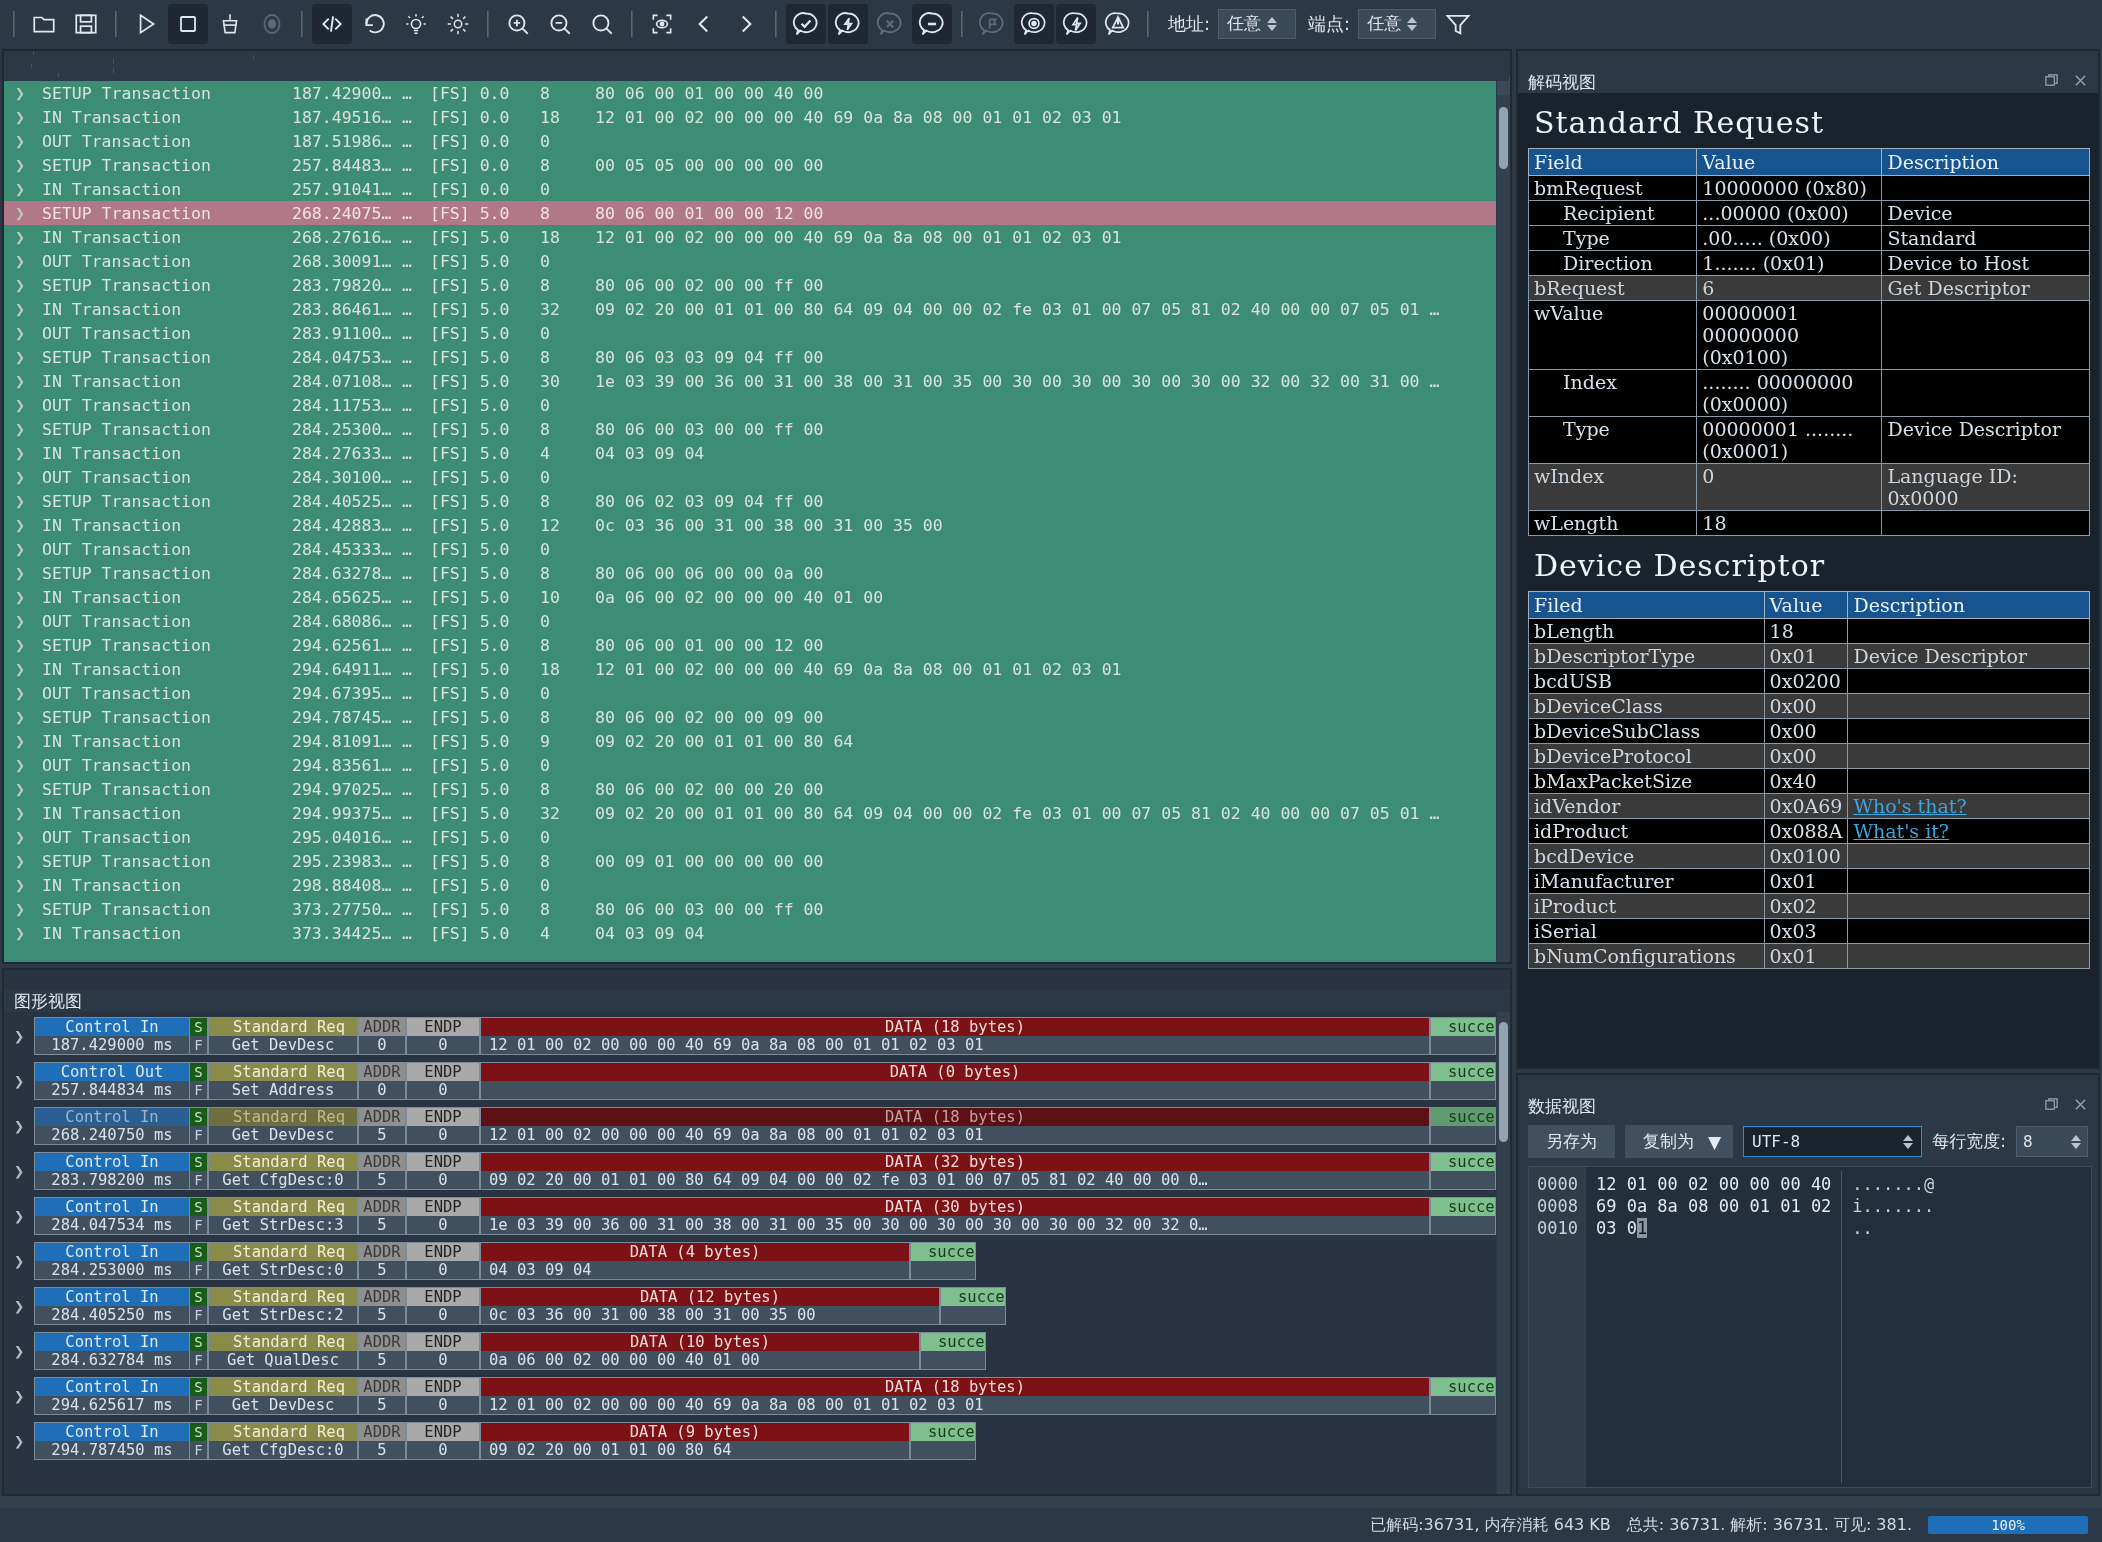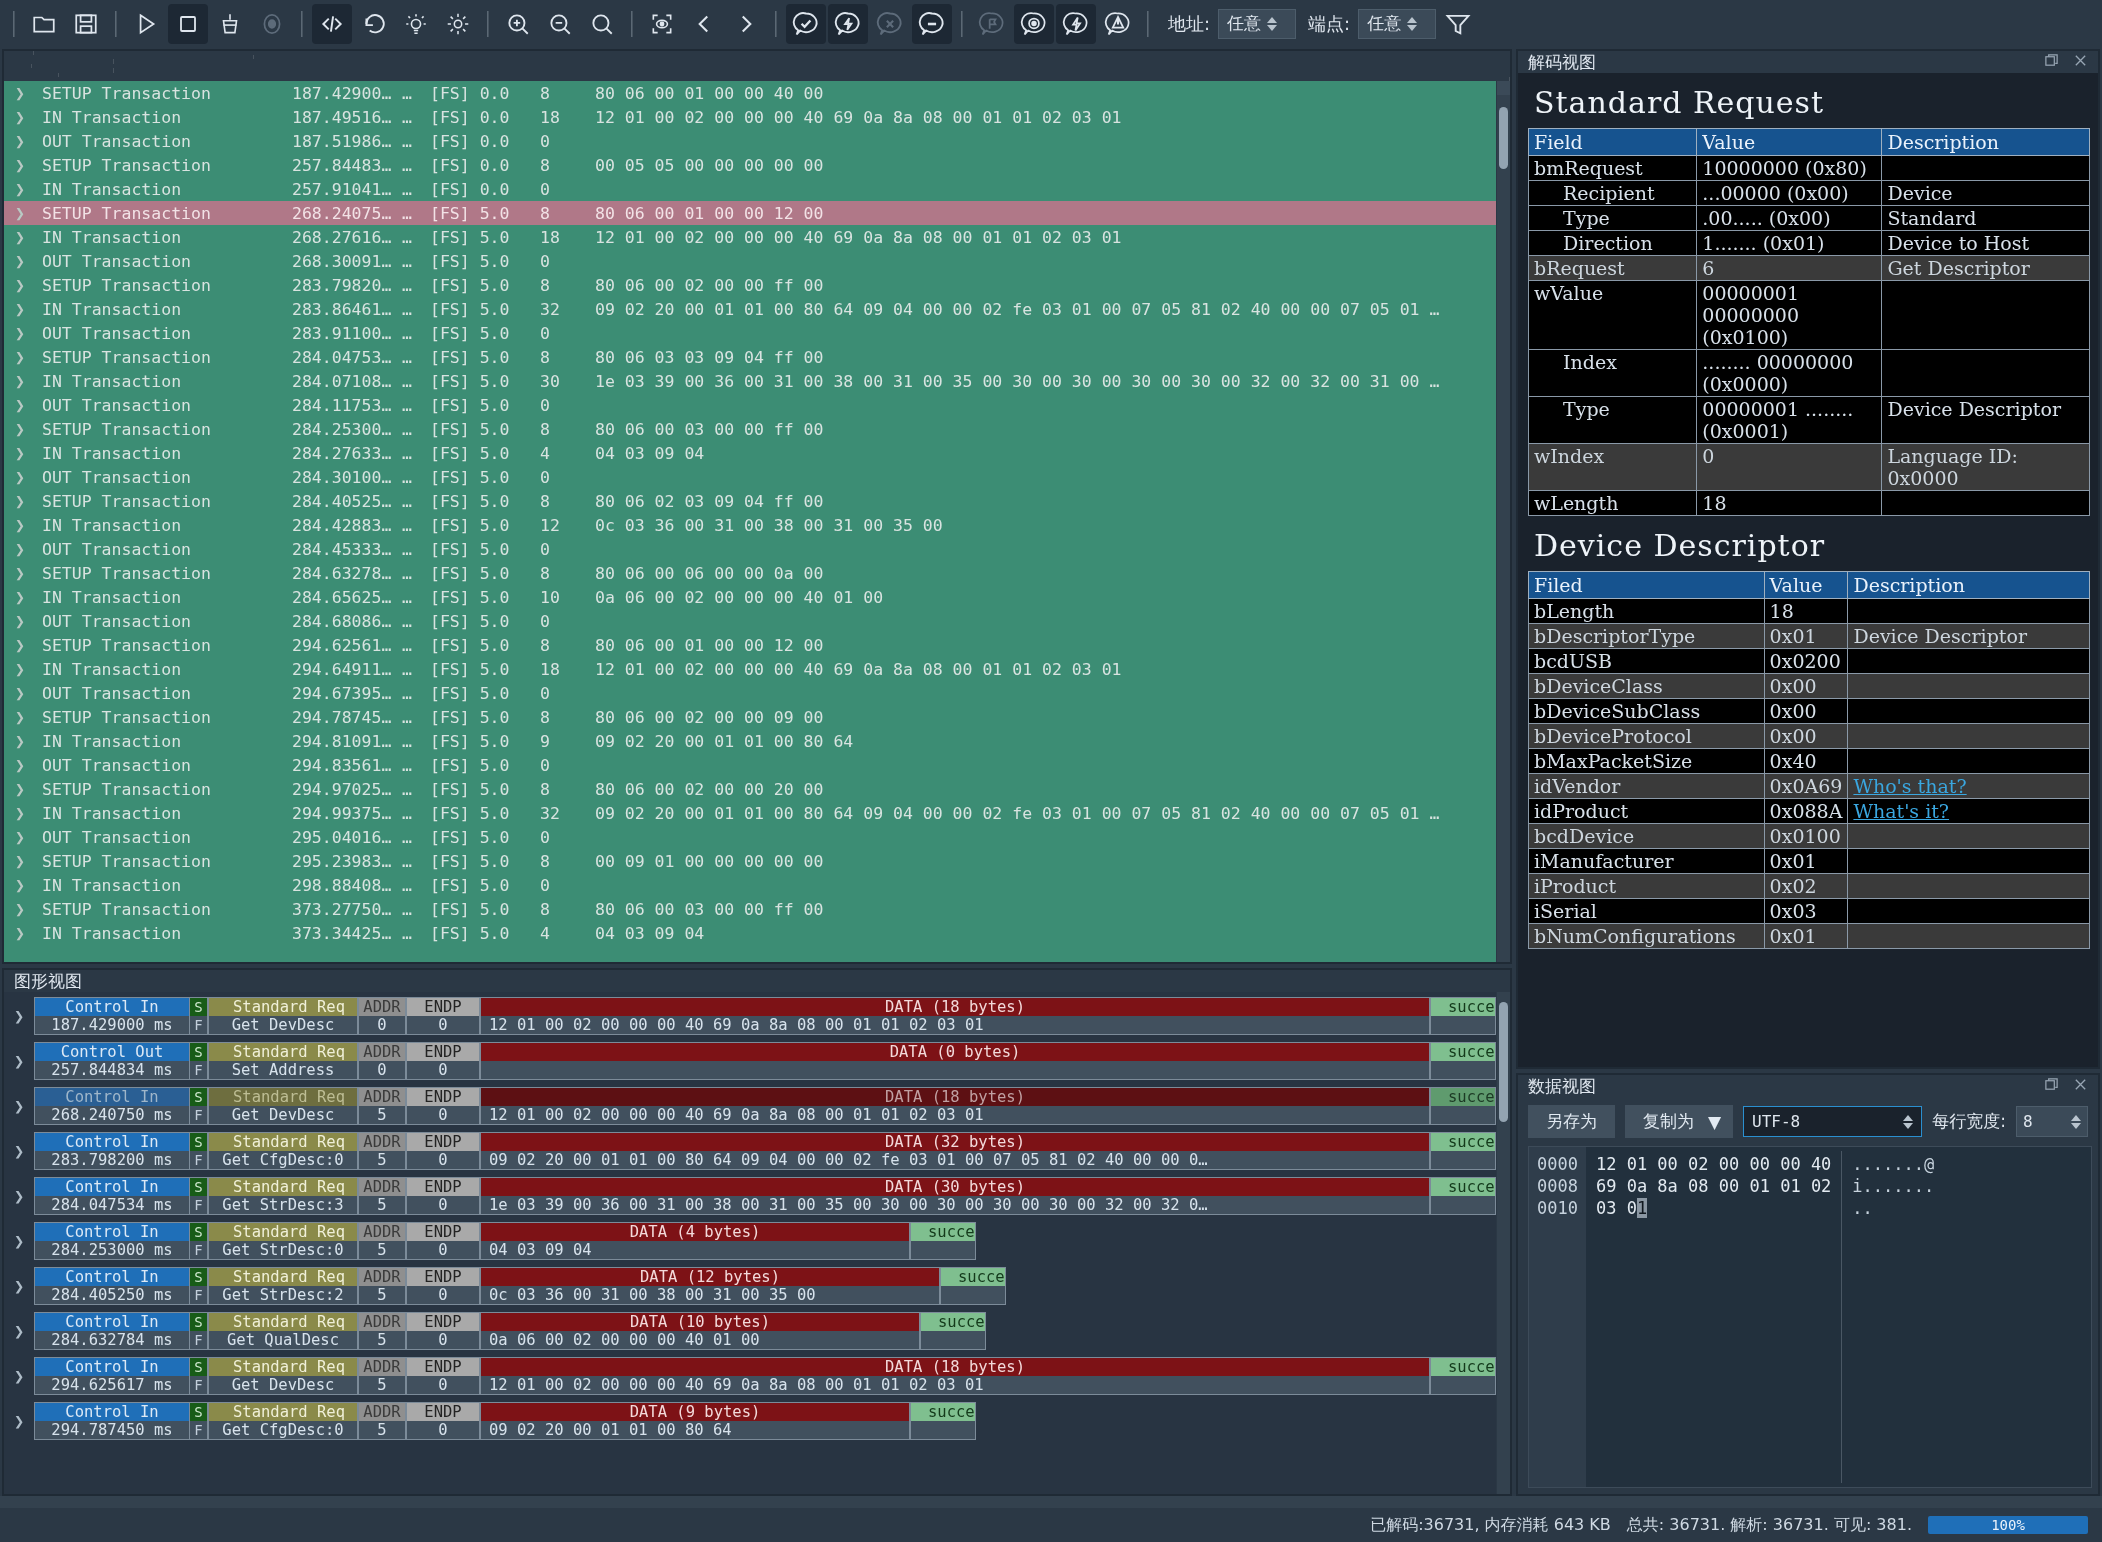--- a/index.html
+++ b/index.html
@@ -57,21 +57,21 @@
   .prow .c-arrow { color:#b9c9c4; text-align:center; padding-left:2px;}
   .prow div { padding-left: 8px; overflow: hidden; }
   .prow .c-len { text-align:left; }
   .pkt-scroll { width: 14px; background: #33414e; position: relative; border-left:1px solid #2b3845;}
   .pkt-thumb { position: absolute; left: 2px; right: 2px; top: 26px; height: 62px; background: #93a3b1; border-radius: 5px; }
   .pkt-arrowbox { height:14px; background:#3b4a58; display:flex;align-items:center;justify-content:center;}
 
   
   .gv-panel { flex: 1; display: flex; flex-direction: column; border:2px solid #1f2a35; margin:4px 0 0 2px; background:#283442; min-height:0;}
   .panel-title { height: 22px; display:flex; align-items:center; padding:0 10px; color:#dfe6ee; font-size:17px;
-                 font-family:"DejaVu Sans",sans-serif; background:#2b3845; justify-content:space-between;}
+                 font-family:"DejaVu Sans",sans-serif; background:#2b3845; justify-content:space-between;margin-top:20px;}
   .panel-title .pt-icons { display:flex; gap:14px; color:#98a6b4; }
   .gv-body { flex:1; display:flex; overflow:hidden; background:#283442; }
   .gv-list { flex:1; padding: 4px 0 0 0; overflow:hidden; }
   .gv-row { display:flex; align-items:center; height:40px; margin-bottom:5px; }
   .gv-exp { width:30px; text-align:center; color:#aebcc8; font-size:17px; }
   .blk { display:flex; flex-direction:column; border:1px solid #7c8b99; height:38px; }
   .blk .t, .blk .b { height:18px; line-height:18px; font-size:15.5px; text-align:center; color:#d7e2ec; overflow:hidden; white-space:nowrap;}
   .ctrl { width:156px; }
   .ctrl .t { background:#1f6fb8; color:#dce9f6; }
   .ctrl.faded .t { background:#2a5f94; color:#9fb6ca; }

